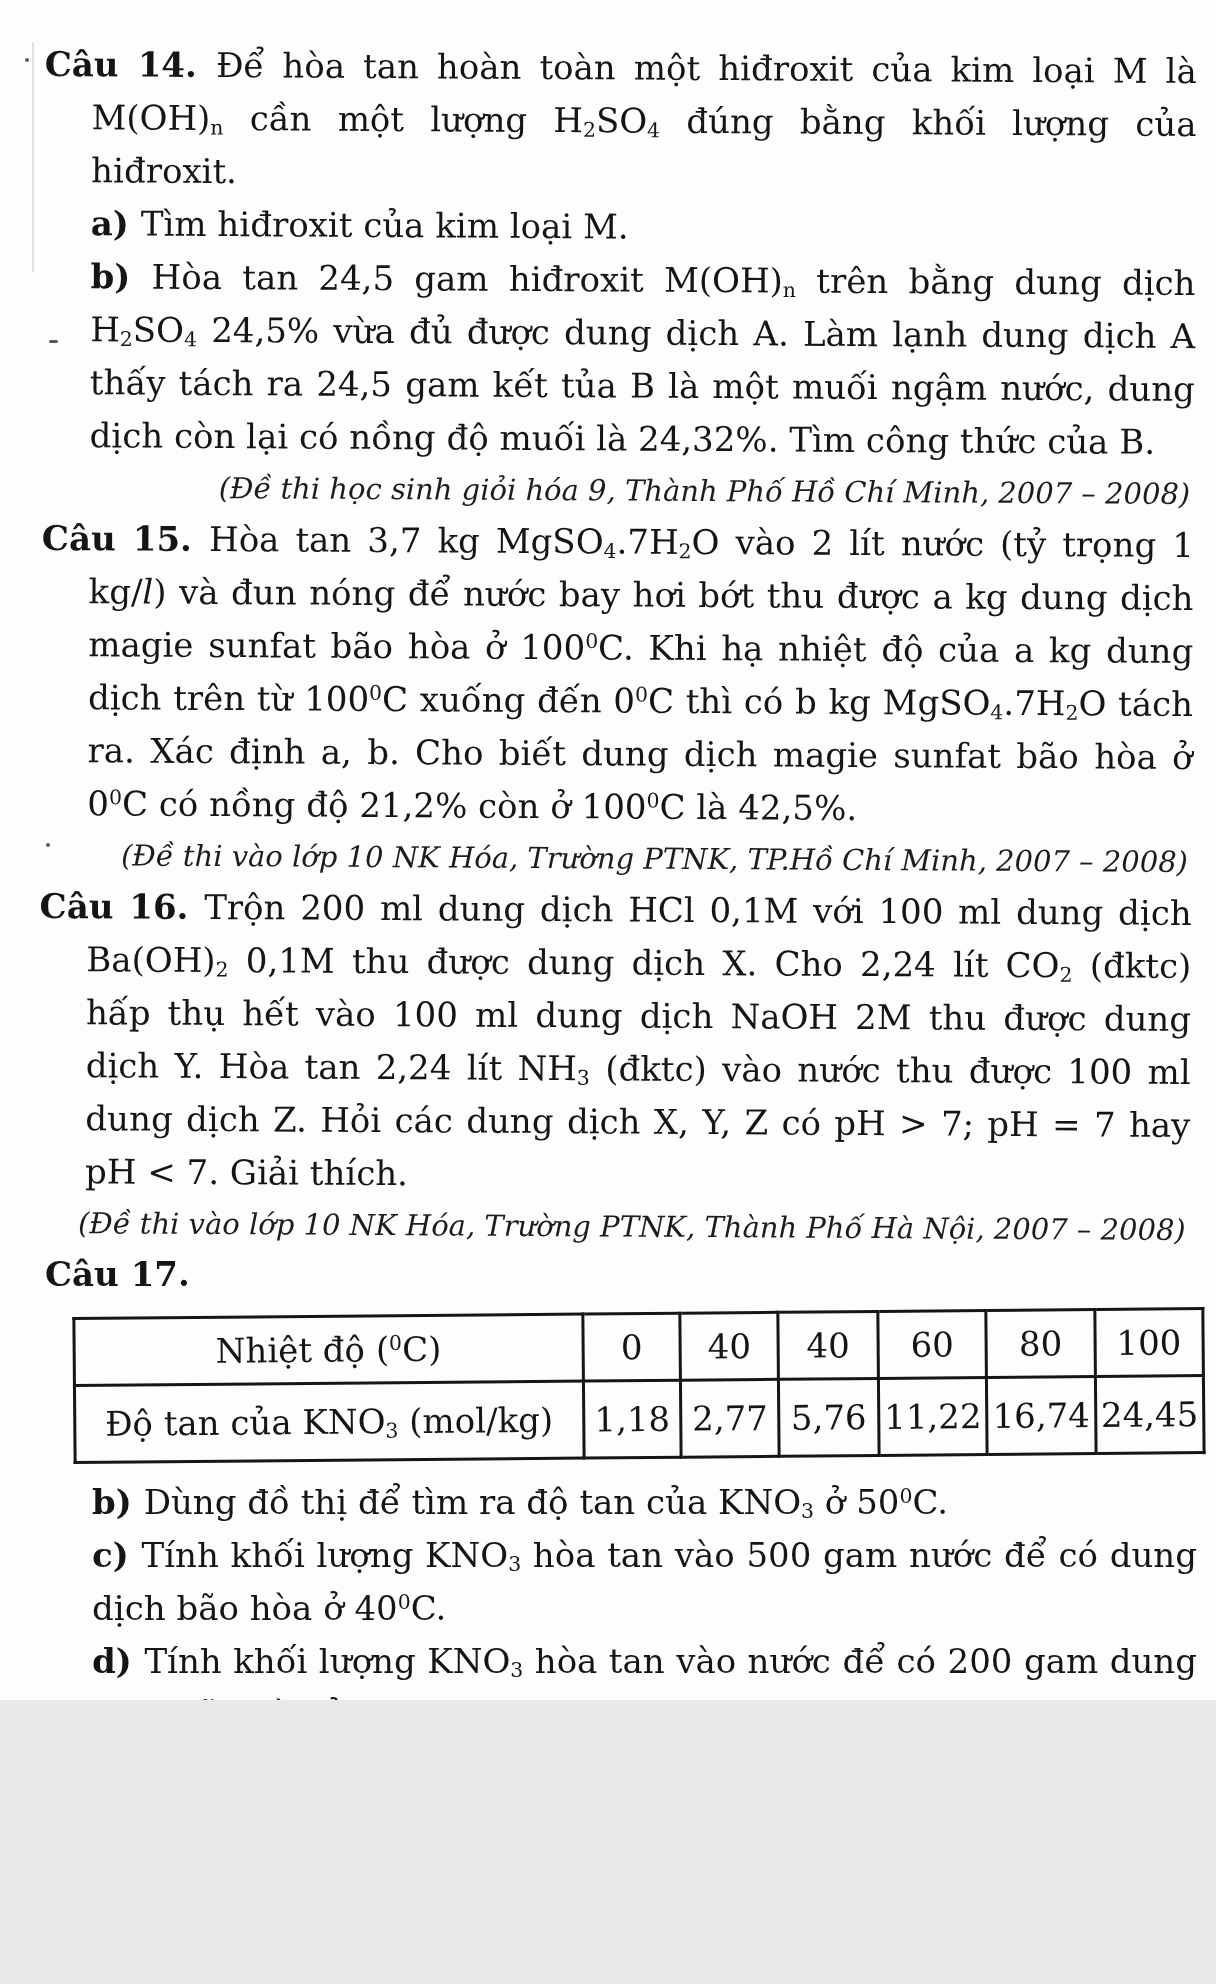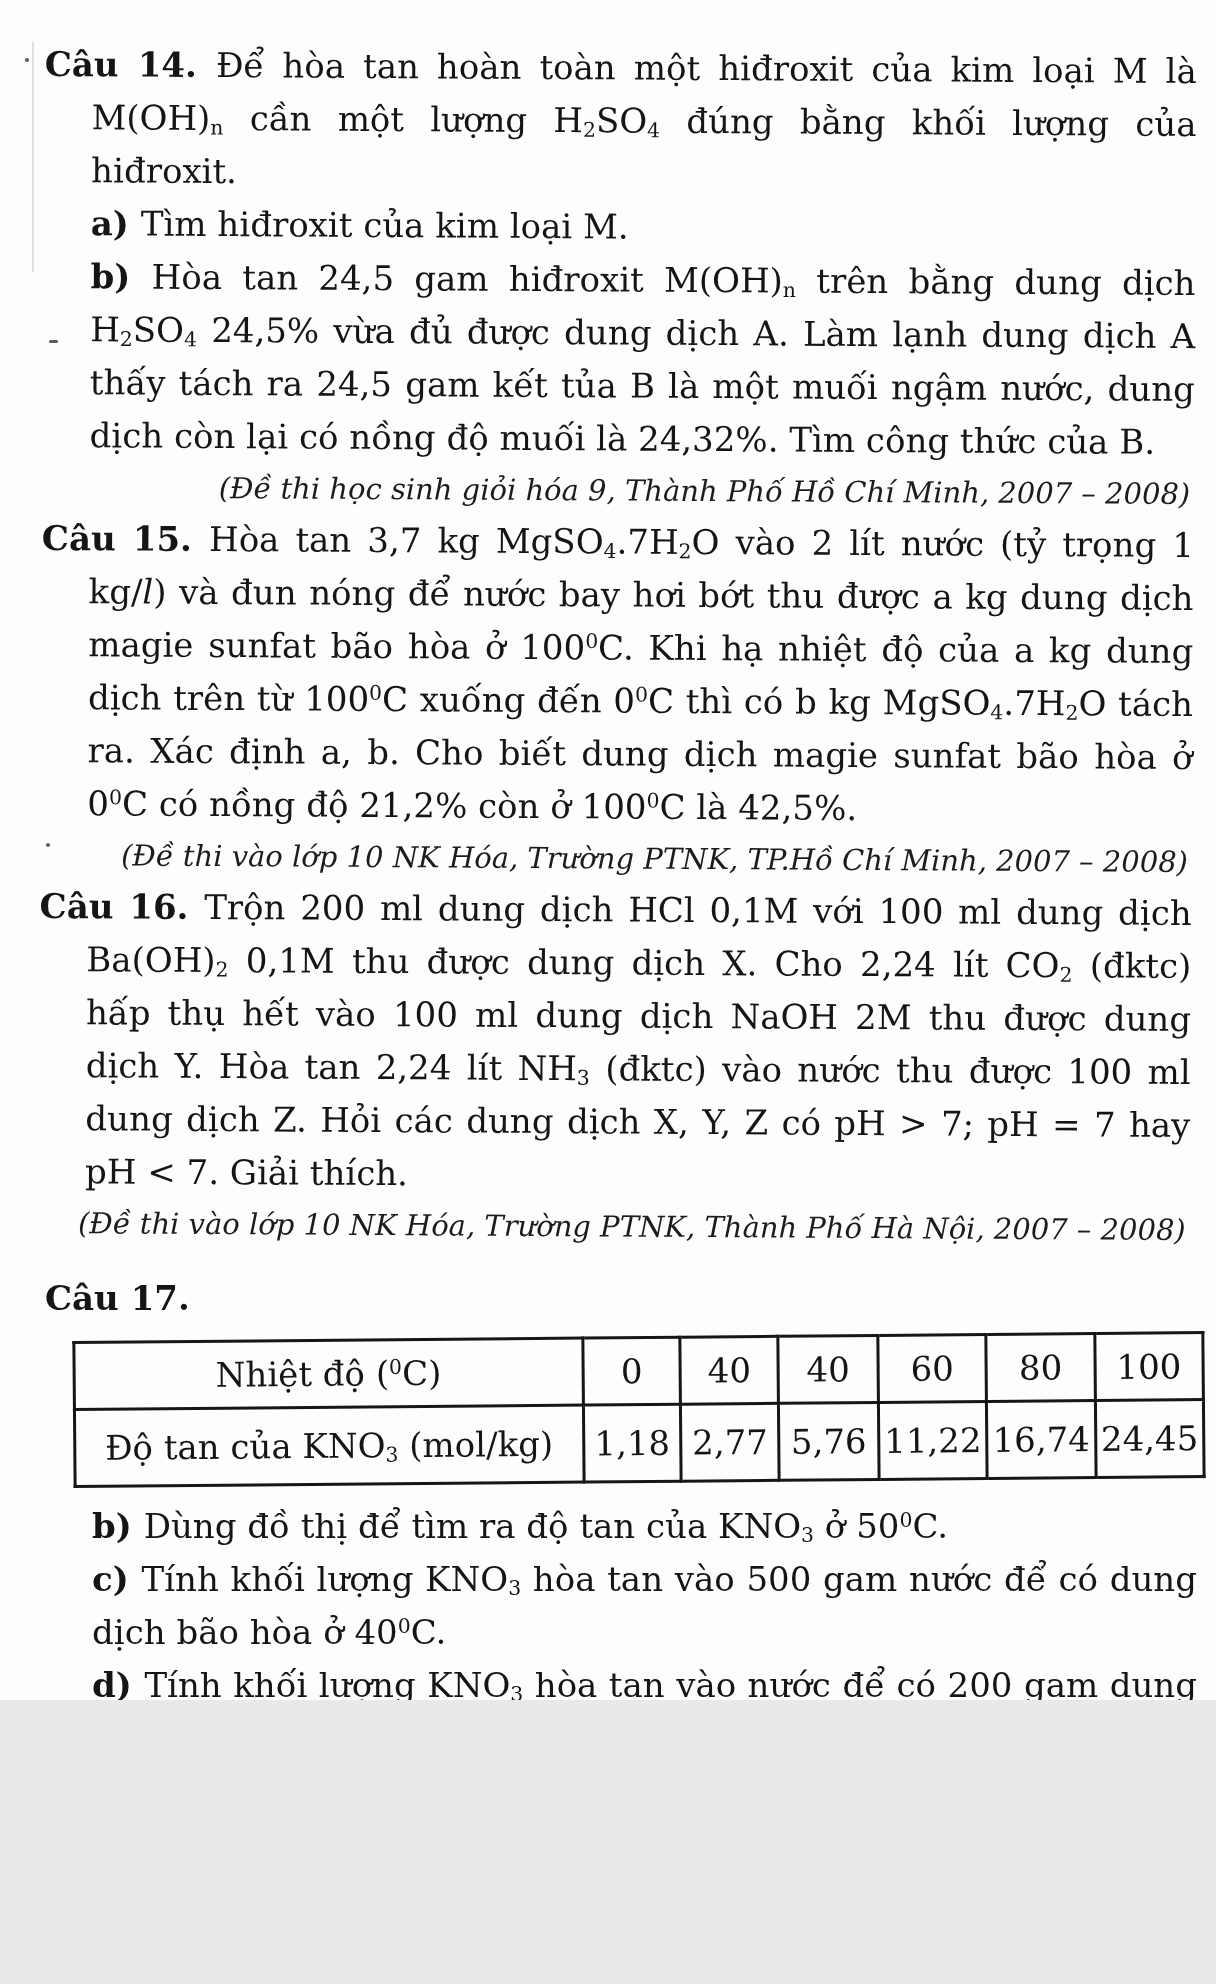--- a/index.html
+++ b/index.html
@@ -7,21 +7,21 @@
     position:relative;width:1216px;height:1700px;margin:0 auto;
     background:#fdfdfd;overflow:hidden;
     font-family:"DejaVu Serif","Liberation Serif",serif;color:#151515;
   }
   .content{position:absolute;left:45px;top:38px;width:1152px;}
   .tilt-a{transform:rotate(.35deg);transform-origin:0 0;}
   .tilt-b{transform:rotate(-.5deg);transform-origin:0 50%;}
   p{margin:0;font-size:34px;line-height:53px;text-align:justify;}
   .q-para{padding-left:47px;text-indent:-47px;}
   .sub-item{margin-left:47px;}
-  .q-label{font-weight:bold;text-align:left;margin-top:24px;}
+  .q-label{font-weight:bold;text-align:left;}
   .citation{font-size:29px;line-height:50px;text-align:right;font-style:italic;padding-right:4px;color:#1c1c1c;}
   b{font-weight:bold;}
   sub{font-size:.6em;vertical-align:-.22em;line-height:0;}
   sup{font-size:.6em;vertical-align:.55em;line-height:0;}
   .tbl-wrap{margin:16px 0 12px 28px;width:1132px;}
   table{border-collapse:collapse;width:100%;background:#fdfdfd;}
   td,th{border:3px solid #161616;text-align:center;font-size:34px;font-weight:normal;padding:0 4px;}
   tr.r-temp td,tr.r-temp th{height:64px;}
   tr.r-sol td,tr.r-sol th{height:74px;}
   .page-edge-line{position:absolute;left:32px;top:42px;width:2px;height:230px;background:#c9c9c9;opacity:.55;}

